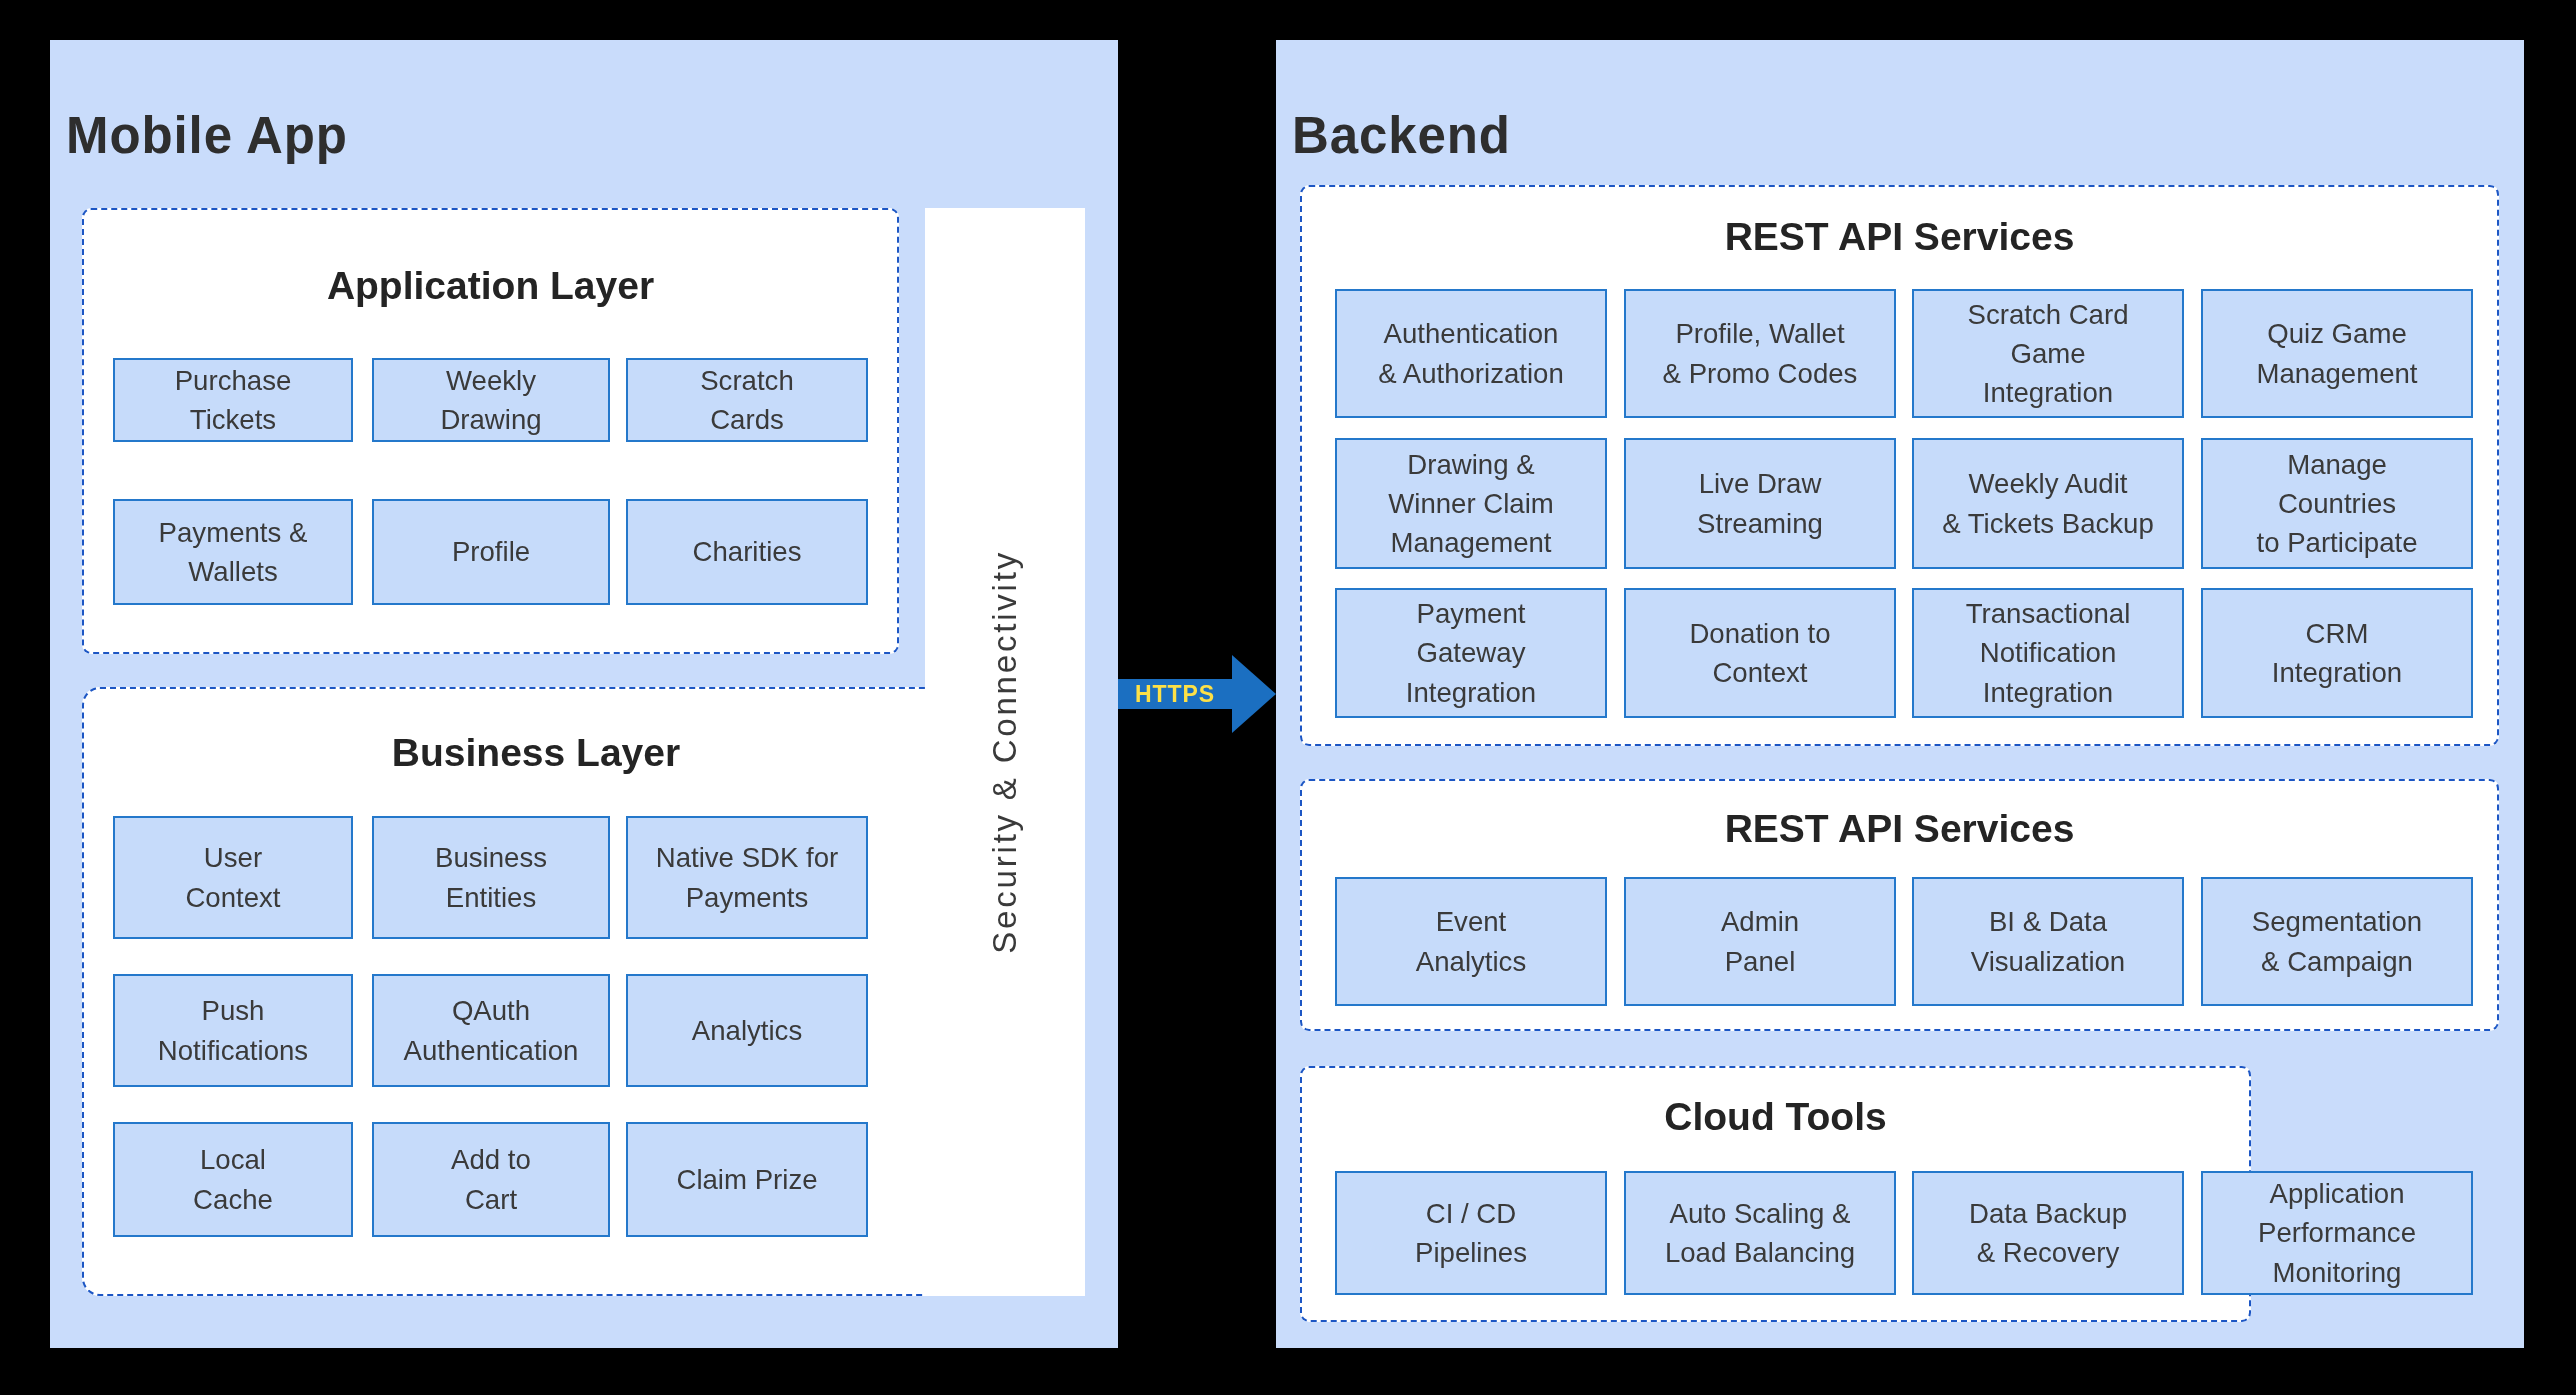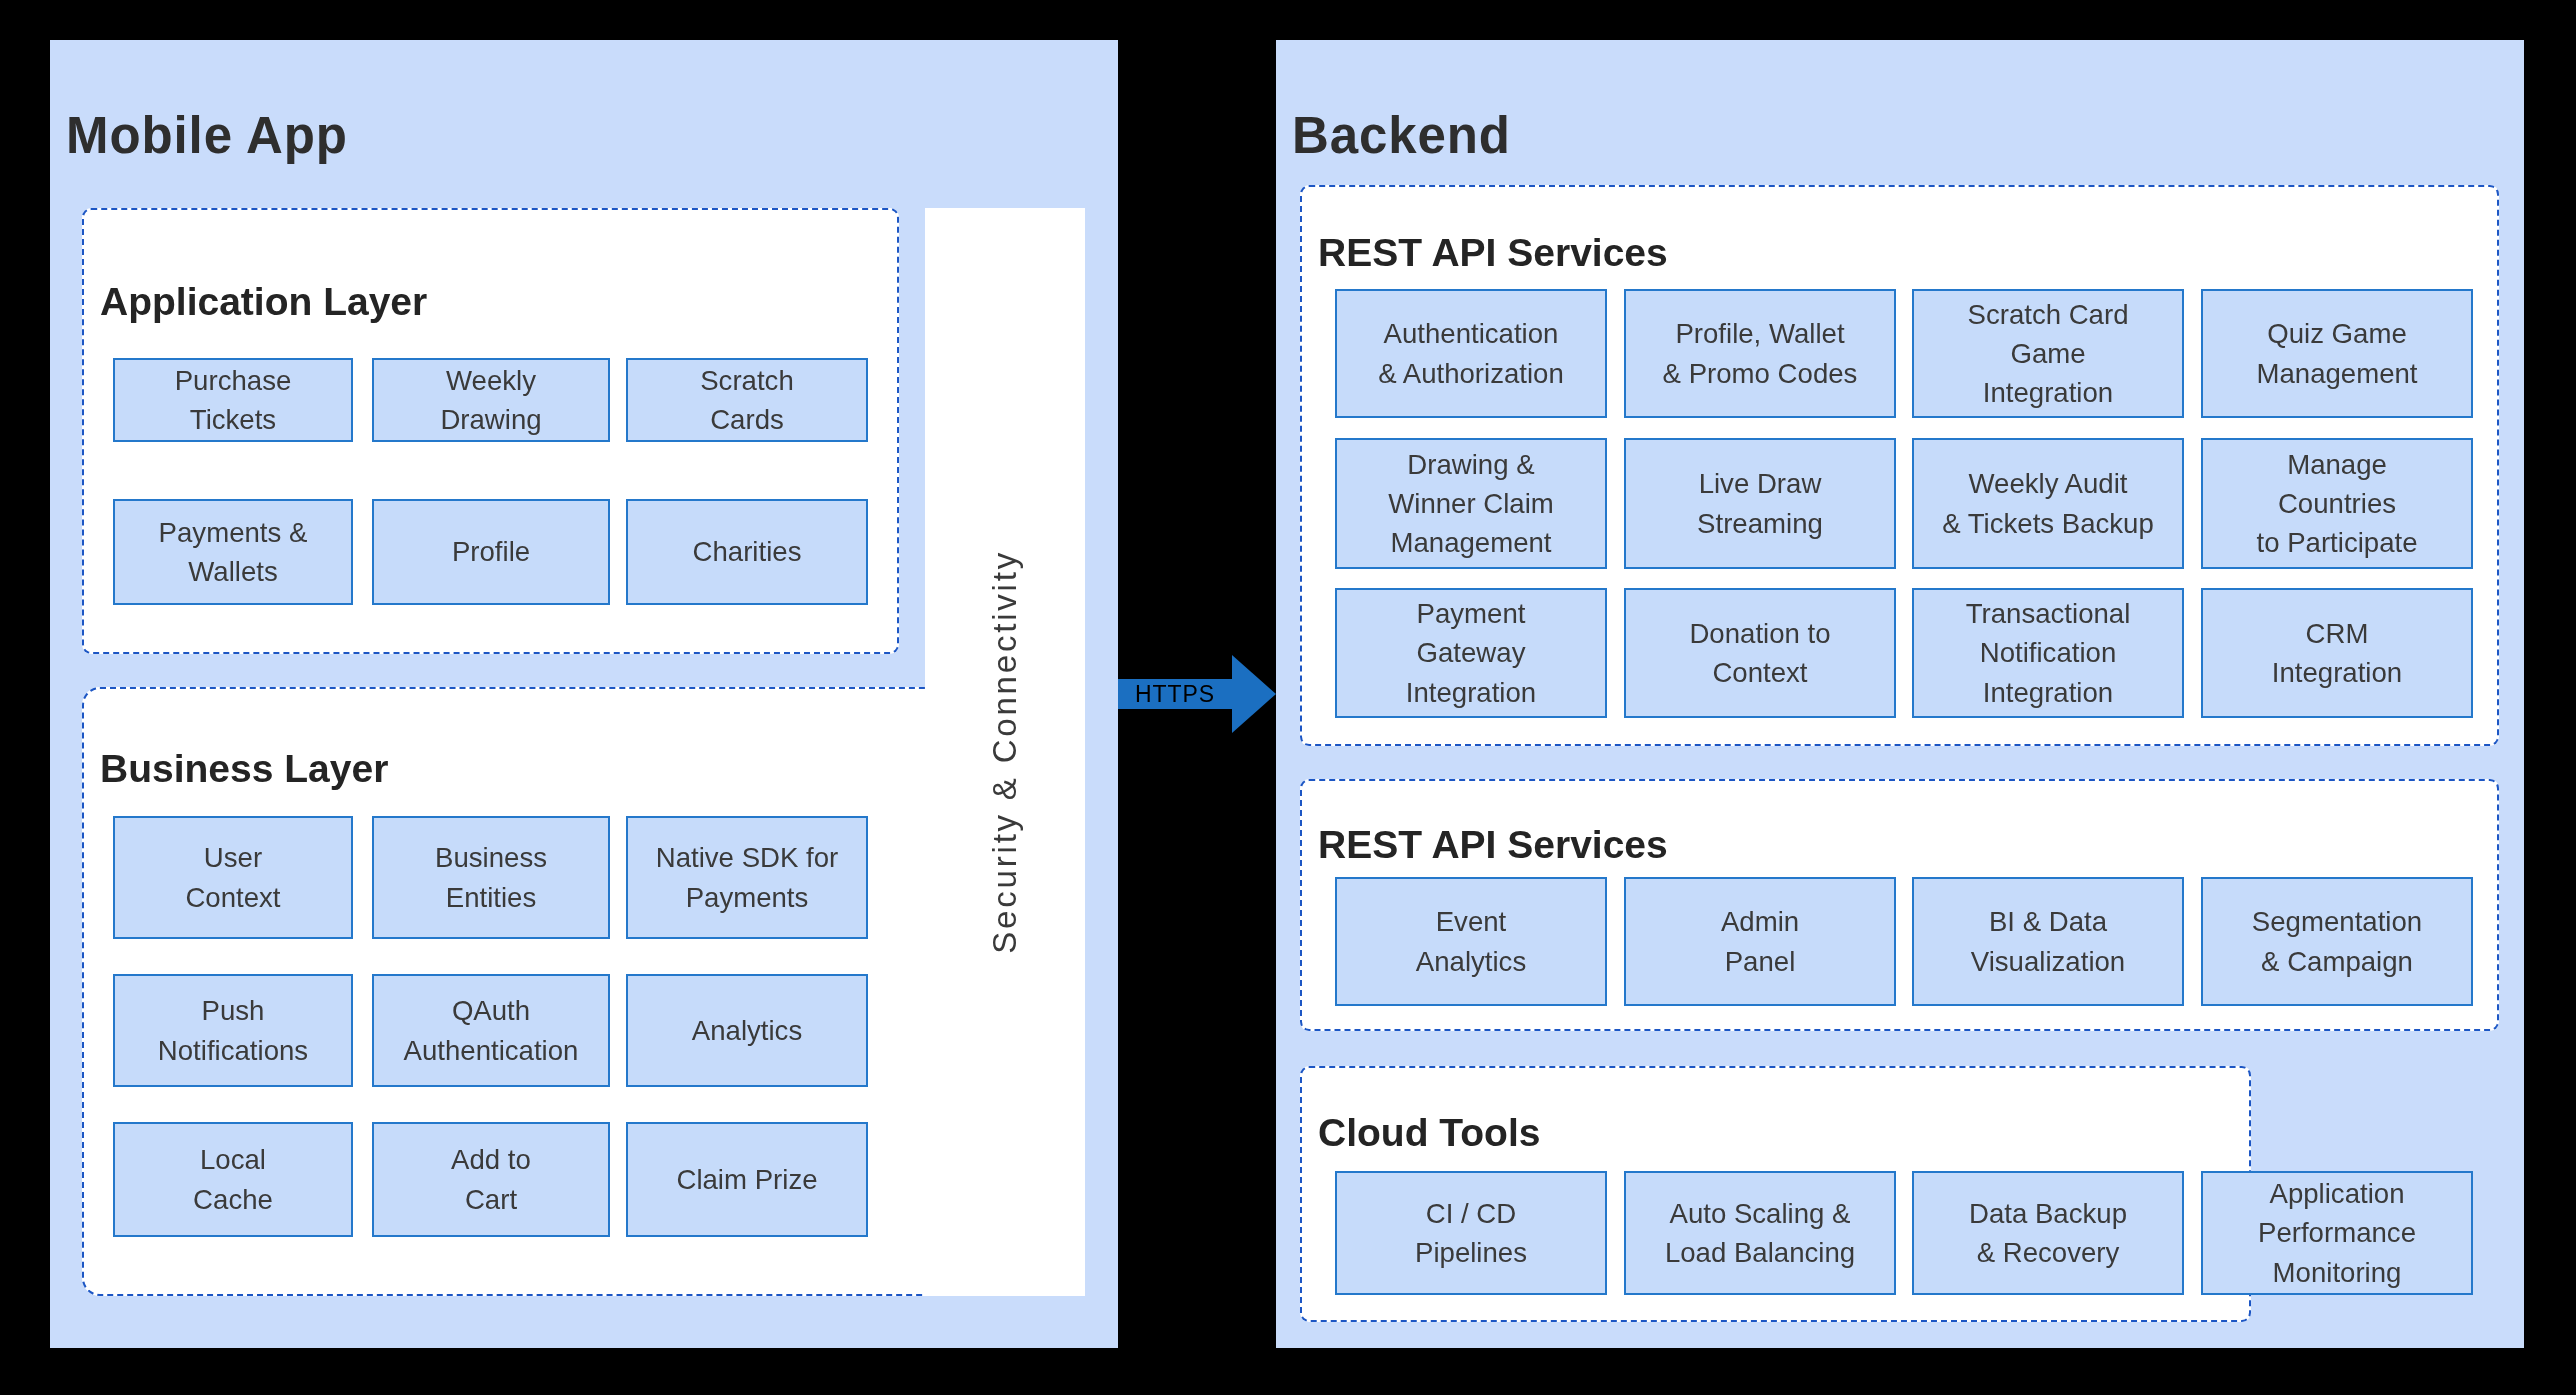--- a/index.html
+++ b/index.html
@@ -27,21 +27,22 @@
     border:2.8px dashed #1c56c4;
     border-radius:9.2px;
     box-sizing:border-box;
   }
   #app-layer{left:32px;top:168px;width:817px;height:446px;}
   #business-layer{left:32px;top:647px;width:908px;height:609px;border-radius:18px;}
   #rest-api-1{left:24px;top:145px;width:1199px;height:561px;}
   #rest-api-2{left:24px;top:739px;width:1199px;height:252px;}
   #cloud-tools{left:24px;top:1026px;width:951px;height:256px;}
   .section-title{
-    position:absolute;left:0;width:100%;margin:16px;
+    position:absolute;left:0;width:100%;margin:0;
+    text-align:center;
     font-size:39px;line-height:39px;font-weight:700;color:#242424;
   }
   #app-layer .section-title{top:56px;}
   #business-layer .section-title{top:44px;}
   #rest-api-1 .section-title{top:30px;}
   #rest-api-2 .section-title{top:27.6px;}
   #cloud-tools .section-title{top:29px;}
   .cell{
     position:absolute;box-sizing:border-box;
     background:#c6dbfa;
@@ -74,21 +75,21 @@
     white-space:nowrap;
   }
   
   #https-arrow{position:absolute;left:1118px;top:655px;width:158px;height:77px;}
   #https-arrow .arrow-body{
     position:absolute;left:0;top:24px;width:114px;height:30px;
     background:#1b6fc1;
     display:flex;align-items:center;justify-content:center;
   }
   #https-arrow .arrow-body span{
-    color:#000000;font-size:23px;font-weight:400;letter-spacing:0.9px;line-height:1;
+    color:#fde047;font-size:23px;font-weight:700;letter-spacing:0.9px;line-height:1;
   }
   #https-arrow .arrow-head{
     position:absolute;left:114px;top:0;width:0;height:0;
     border-top:39px solid transparent;
     border-bottom:39px solid transparent;
     border-left:44px solid #1b6fc1;
   }
 </style>
 </head>
 <body>

